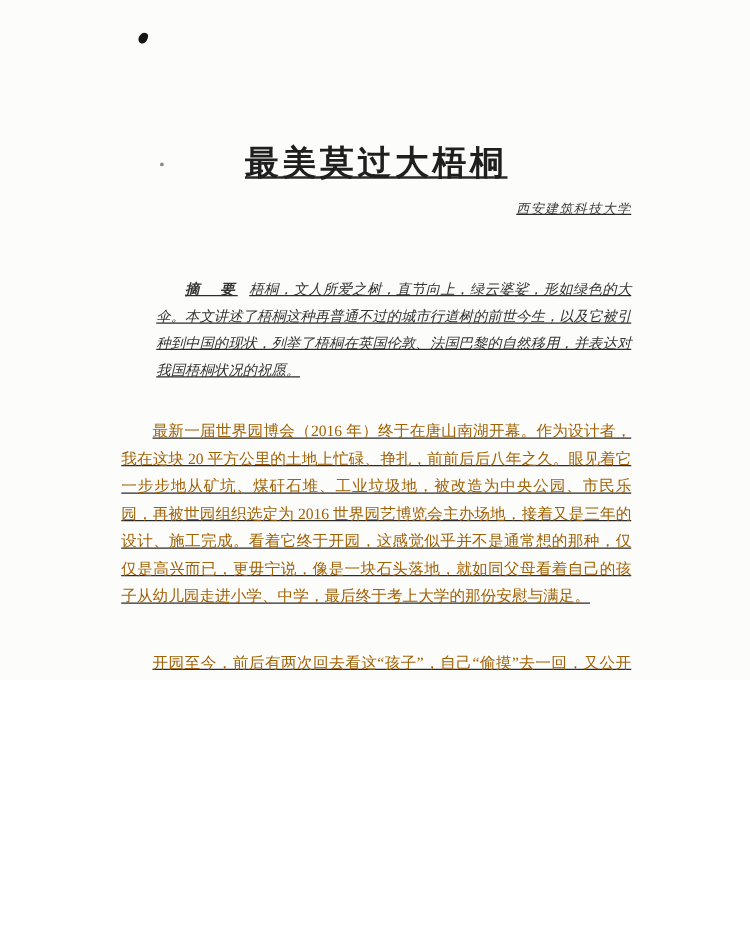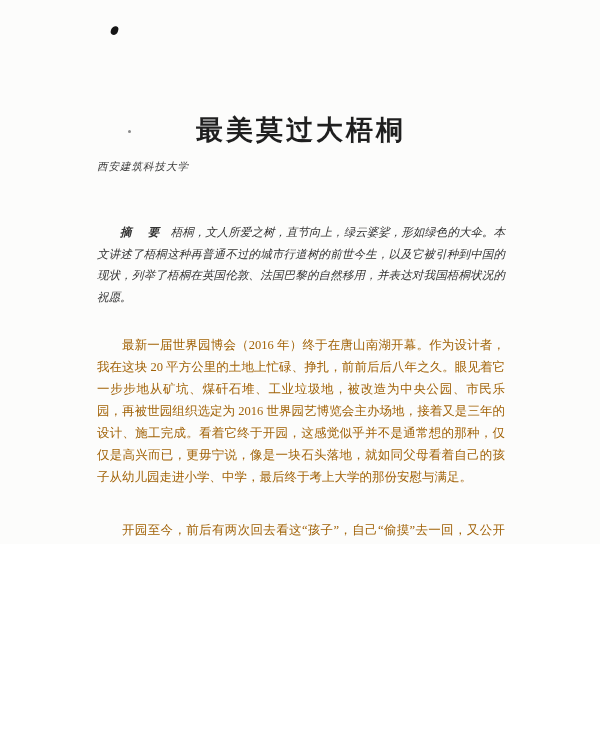--- a/index.html
+++ b/index.html
@@ -10,20 +10,21 @@
   .page {
     position: relative;
     width: 600px;
     height: 544px;
     margin: 0 auto;
     background: #fcfcfb;
     overflow: hidden;
     font-family: "Liberation Serif", "DejaVu Serif", serif;
     color: #2b2b2b;
     box-sizing: border-box;
+    text-decoration: underline;
   }
   .content {
     padding: 0 95px 0 97px;
     box-sizing: border-box;
   }
   .doc-title {
     padding-top: 112px;
     font-size: 27px;
     font-weight: bold;
     text-align: center;
@@ -33,34 +34,35 @@
   .doc-author {
     margin-top: 40px;
     text-align: center;
     font-size: 11px;
     font-style: italic;
     letter-spacing: 2px;
     color: #3a3a3a;
   }
   .doc-affiliation {
     margin-top: 12px;
-    text-align: left;
+    text-align: right;
     font-size: 10.5px;
     font-style: italic;
     letter-spacing: 1px;
     color: #3a3a3a;
   }
   .abstract {
     margin-top: 48px;
     font-size: 11.5px;
     font-style: italic;
     line-height: 21.5px;
     text-align: justify;
     text-indent: 2em;
     color: #333333;
+    margin-left: 28px;
   }
   .abstract-label {
     font-weight: bold;
     font-style: italic;
     margin-right: 0.8em;
     letter-spacing: 0.2em;
   }
   .keywords {
     margin-top: 15px;
     font-size: 11.5px;

